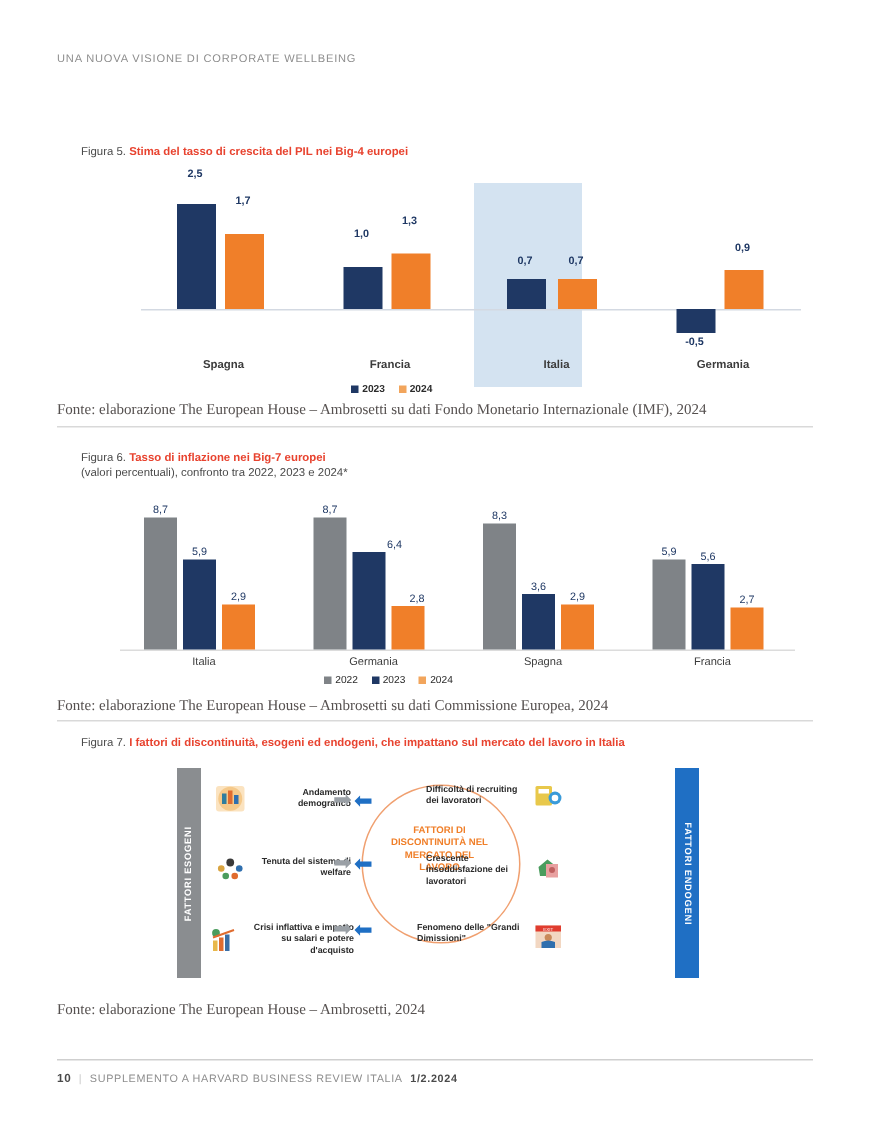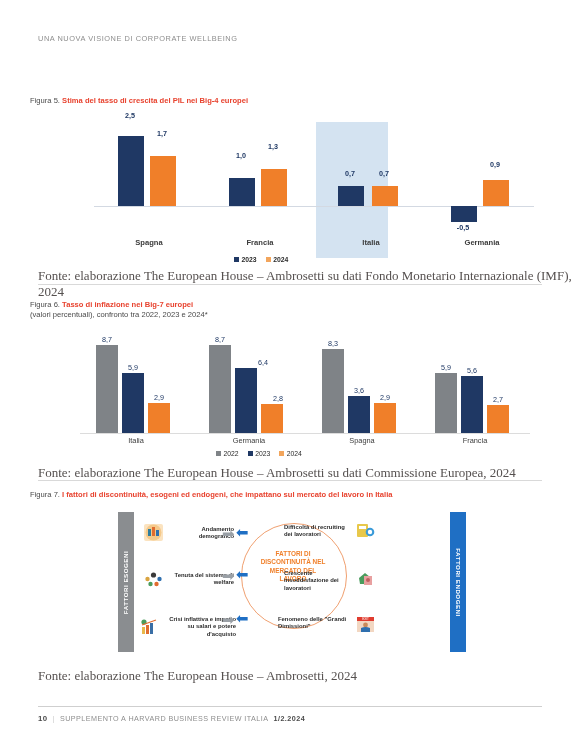--- a/index.html
+++ b/index.html
@@ -31,41 +31,41 @@
     font-size: 7.4px;
     letter-spacing: 0.55px;
     color: #8d8d8d;
     font-family: "Liberation Sans", sans-serif;
     text-transform: uppercase;
   }
 
   
   .fig-caption {
     position: absolute;
-    left: 30px;
+    left: 54px;
     font-size: 7.6px;
     line-height: 10.4px;
     color: #4a4a4a;
   }
   .fig-caption .num { color: #4a4a4a; }
   .fig-caption .title {
     color: #e8432f;
     font-weight: bold;
   }
   .fig-caption .sub {
     display: block;
     color: #4a4a4a;
     font-weight: normal;
   }
 
   .fonte {
     position: absolute;
     left: 38px;
     font-family: "Liberation Serif", serif;
-    font-size: 13px;
+    font-size: 10px;
     color: #55504f;
   }
 
   .rule {
     position: absolute;
     left: 38px;
     width: 504px;
     height: 1px;
     background: #d9d9d9;
   }

